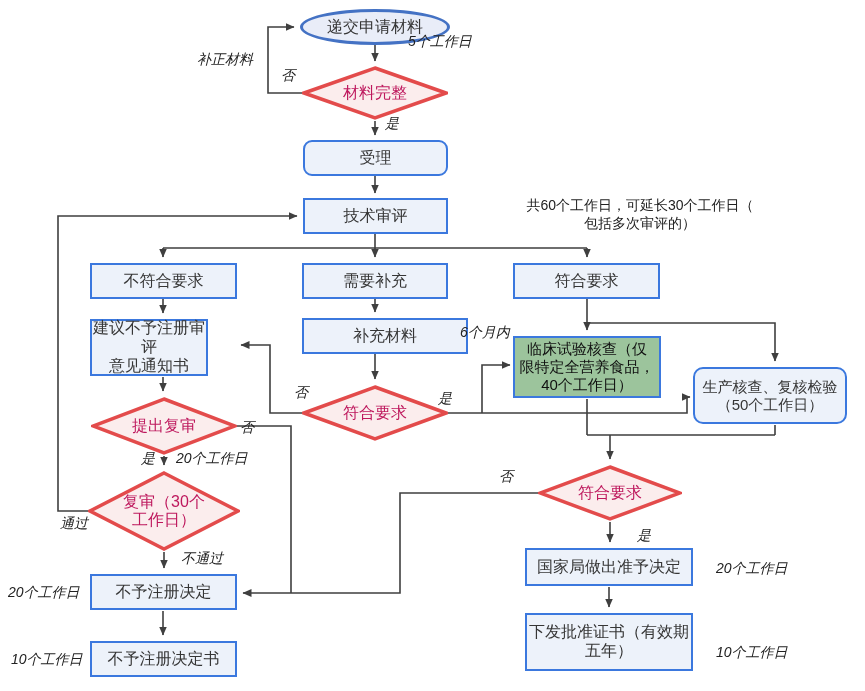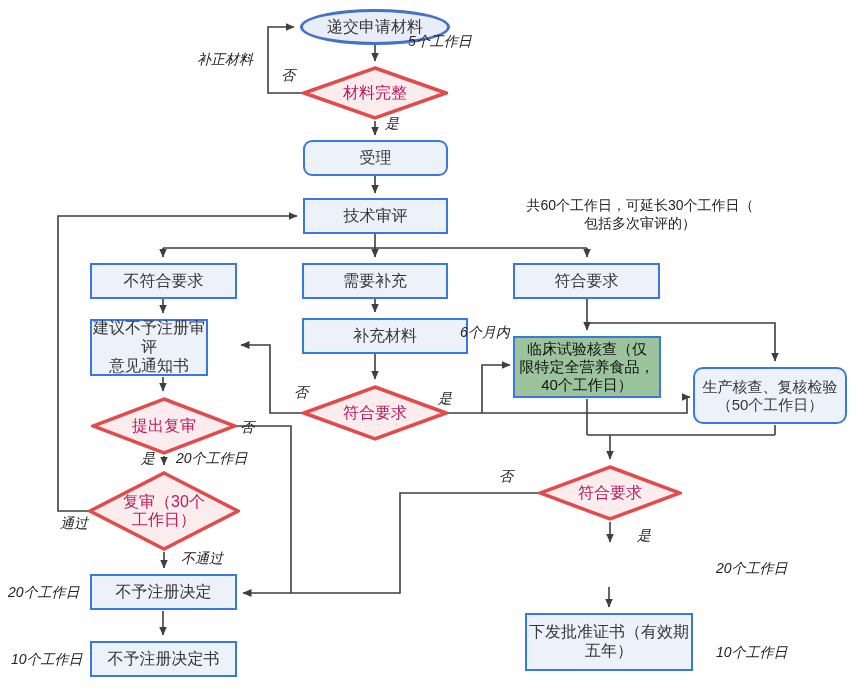--- a/index.html
+++ b/index.html
@@ -98,20 +98,21 @@
 
   <div class="node box" style="left:302px;top:318px;width:166px;height:36px;">补充材料</div>
 
   <div class="node box green pre" style="left:513px;top:336px;width:148px;height:62px;">临床试验核查（仅
 限特定全营养食品，
 40个工作日）</div>
 
   <div class="node box prod pre" style="left:693px;top:367px;width:154px;height:57px;border-radius:10px;">生产核查、复核检验
 （50个工作日）</div>
 
+  <div class="node box" style="left:525px;top:548px;width:168px;height:38px;">国家局做出准予决定</div>
 
   <div class="node box pre" style="left:525px;top:613px;width:168px;height:58px;">下发批准证书（有效期
 五年）</div>
 
   <div class="node box" style="left:90px;top:574px;width:147px;height:36px;">不予注册决定</div>
 
   <div class="node box" style="left:90px;top:641px;width:147px;height:36px;">不予注册决定书</div>
 
   <div class="diamond" style="left:302px;top:66px;width:146px;height:54px;">
     <svg width="146" height="54">

